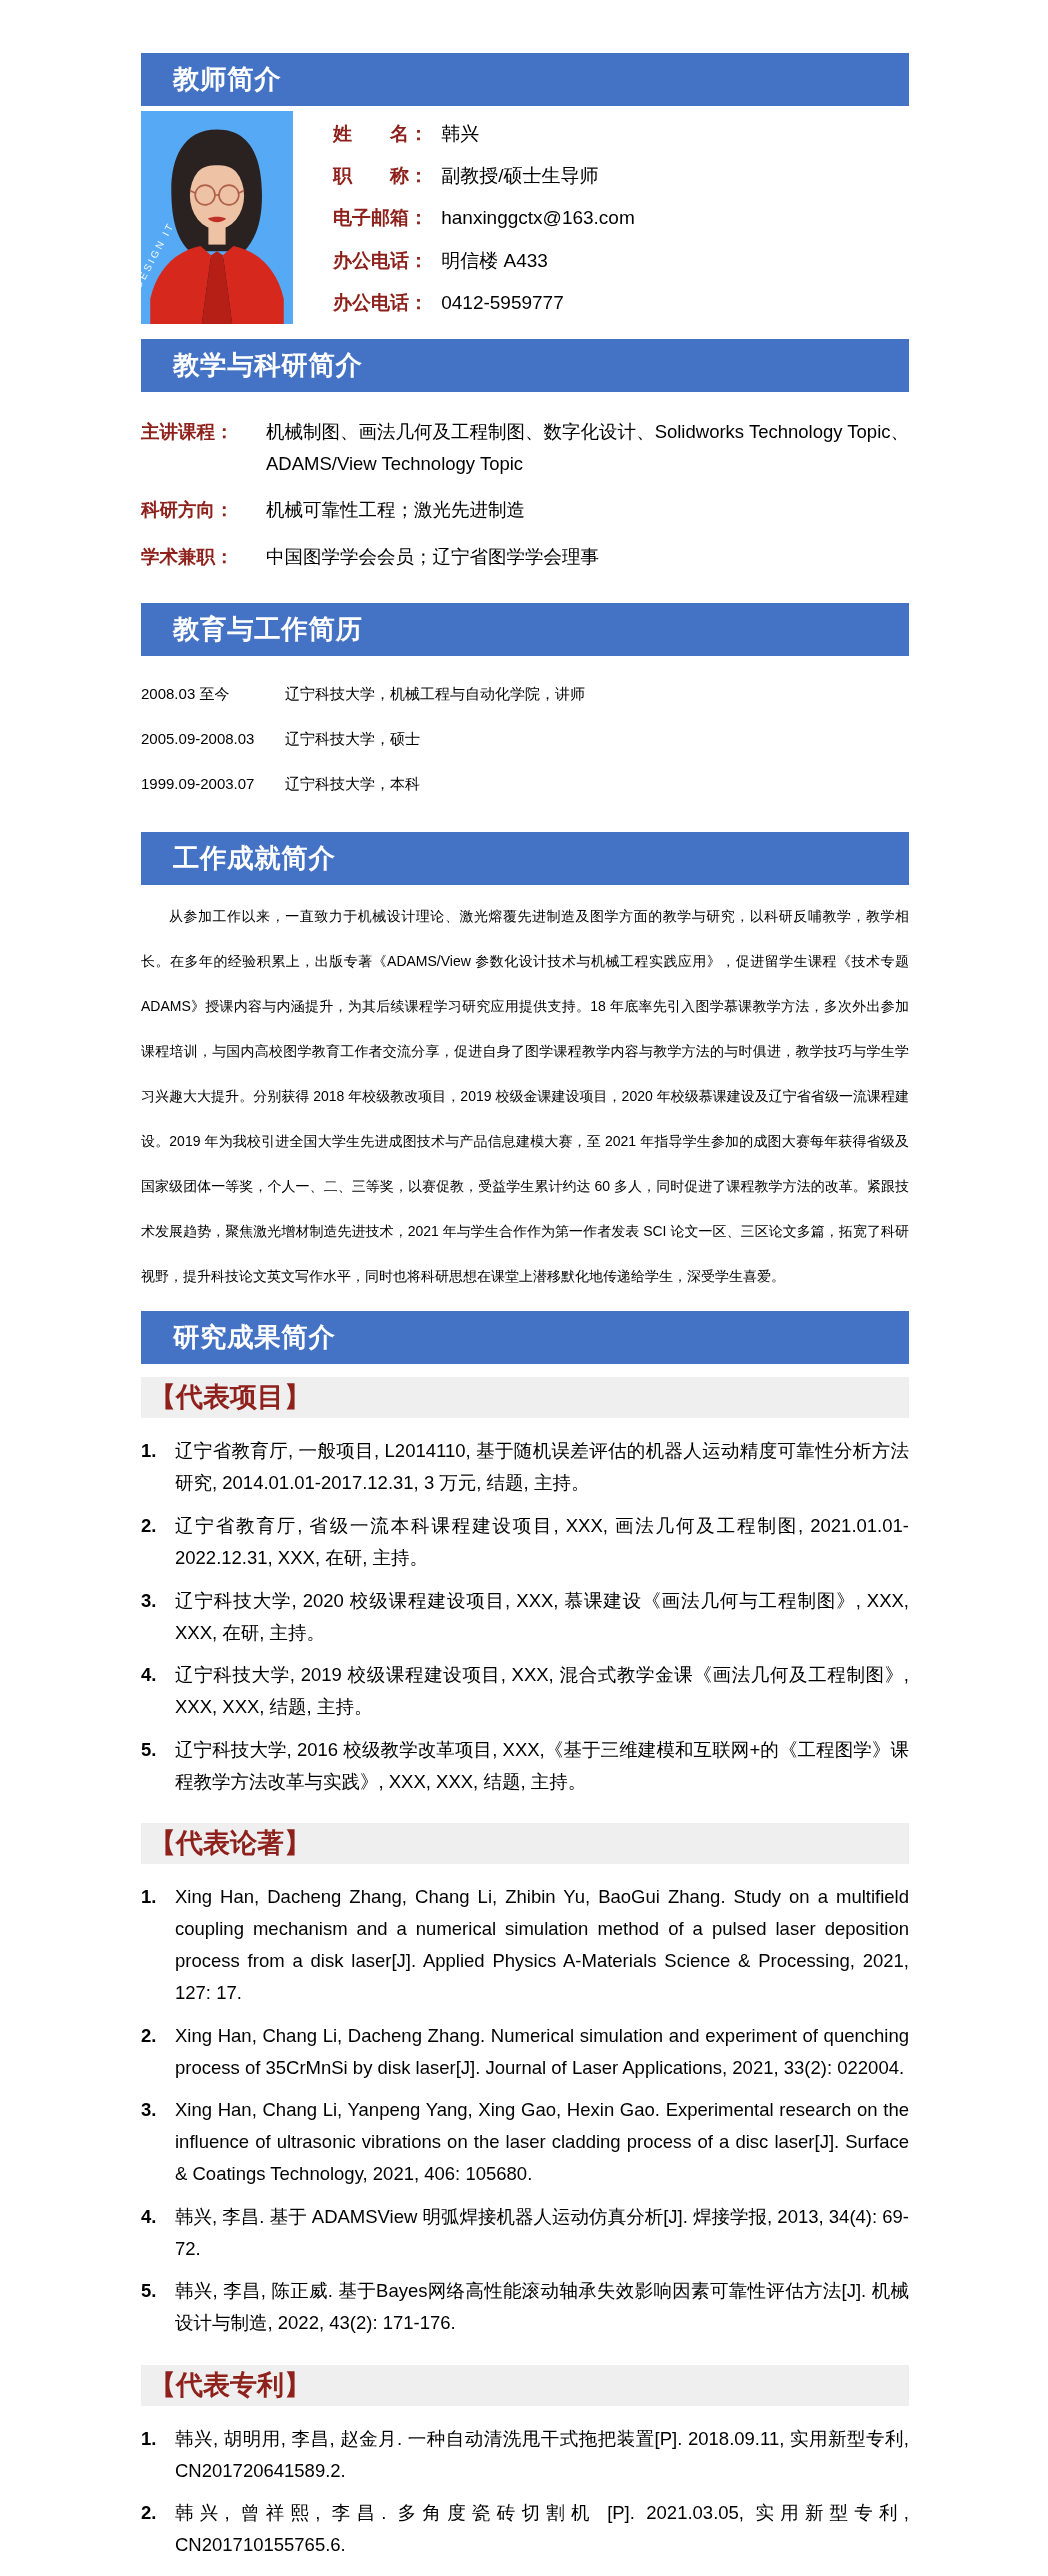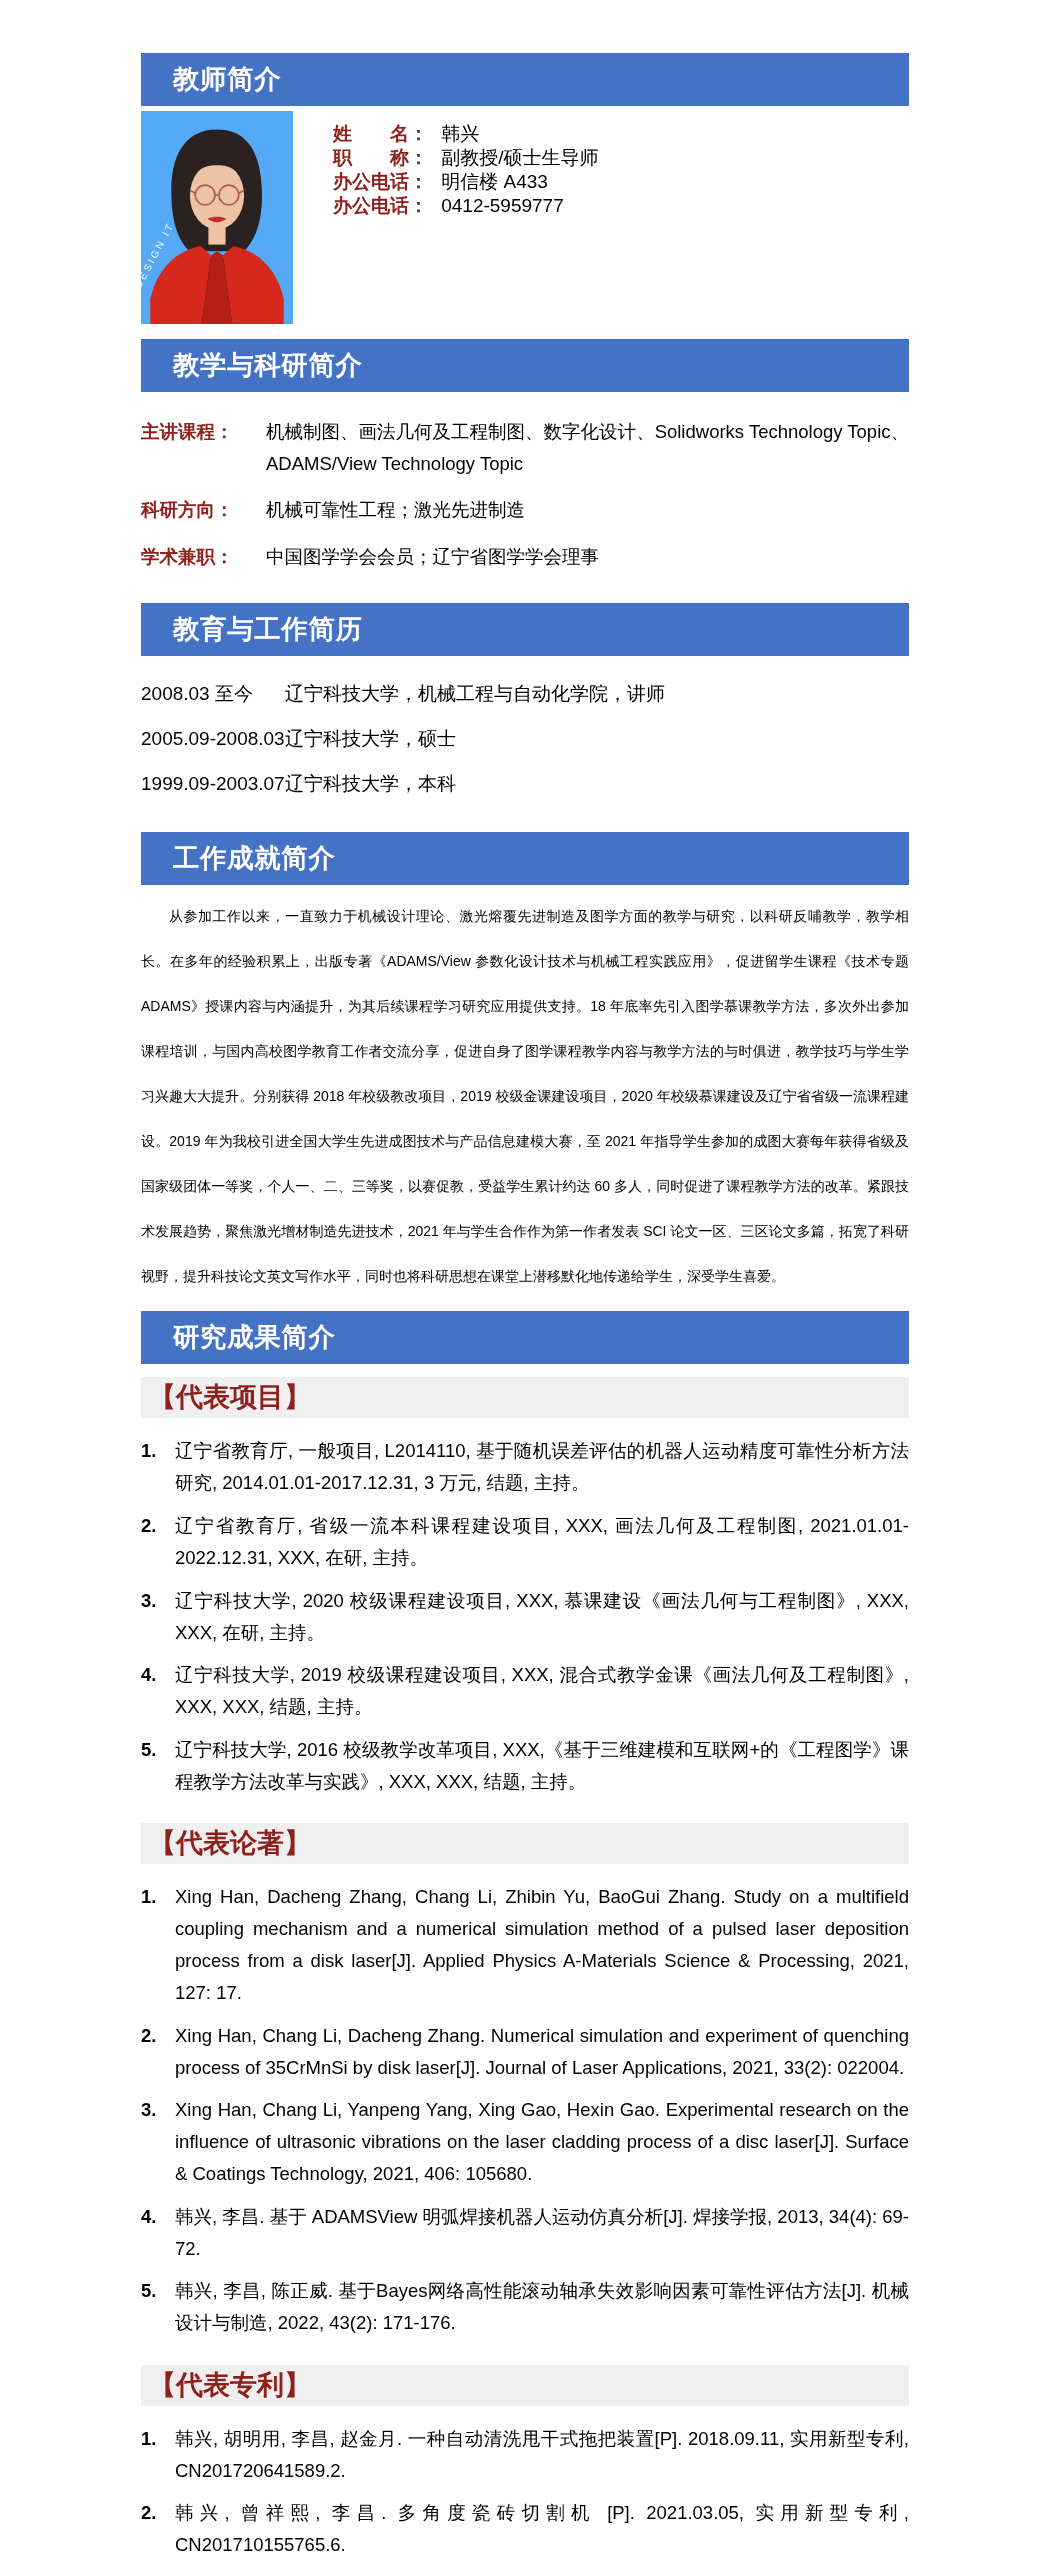--- a/index.html
+++ b/index.html
@@ -30,32 +30,32 @@
     width:152px;height:213px;flex:none;position:relative;overflow:hidden;
     background:var(--photo-bg);
   }
   .photo svg{display:block;width:100%;height:100%;}
   .watermark{
     position:absolute;left:1.3px;bottom:34px;
     color:#fff;font-size:10px;letter-spacing:2.6px;
     transform:rotate(-62deg);transform-origin:left bottom;
     opacity:.92;white-space:nowrap;
   }
-  .fields{flex:1;display:flex;flex-direction:column;padding:10.6px 0 9.2px;}
+  .fields{flex:1;display:flex;flex-direction:column;justify-content:space-between;padding:10.6px 0 9.2px;}
   .field-row{font-size:19px;line-height:24px;}
   .flabel{color:var(--accent-red);font-weight:bold;}
   .fvalue{margin-left:13.2px;color:#000;}
   
   .kv-rows{padding:9.2px 0 4px;}
   .kv-row{display:flex;font-size:18.5px;line-height:32px;margin:14.5px 0;}
   .kv-label{color:var(--accent-red);font-weight:bold;width:125px;flex:none;}
   .kv-value{flex:1;text-align:justify;}
   
   .edu-rows{padding:6.6px 0 4px;}
-  .edu-row{display:flex;font-size:19px;line-height:26.4px;margin:18.5px 0;}
+  .edu-row{display:flex;font-size:15px;line-height:26.4px;margin:18.5px 0;}
   .edu-period{width:144px;flex:none;}
   .edu-detail{flex:1;}
   
   .para{font-size:14px;line-height:45px;text-align:justify;margin:9.2px 0 6.6px;}
   .para.indent{text-indent:2em;}
   
   .subband{
     background:var(--band-gray);color:var(--accent-red);
     height:41px;line-height:41px;font-size:27px;font-weight:bold;
     padding-left:8px;margin:13.2px 0 5.3px;
@@ -109,20 +109,23 @@
       <div class="fields">
 
           <div class="field-row">
             <span class="flabel">姓　　名：</span><span class="fvalue">韩兴</span>
           </div>
 
           <div class="field-row">
             <span class="flabel">职　　称：</span><span class="fvalue">副教授/硕士生导师</span>
           </div>
 
+          <div class="field-row">
+            <span class="flabel">电子邮箱：</span><span class="fvalue">hanxinggctx@163.com</span>
+          </div>
 
           <div class="field-row">
             <span class="flabel">办公电话：</span><span class="fvalue">明信楼 A433</span>
           </div>
 
           <div class="field-row">
             <span class="flabel">办公电话：</span><span class="fvalue">0412-5959777</span>
           </div>
         </div>
     </div>

